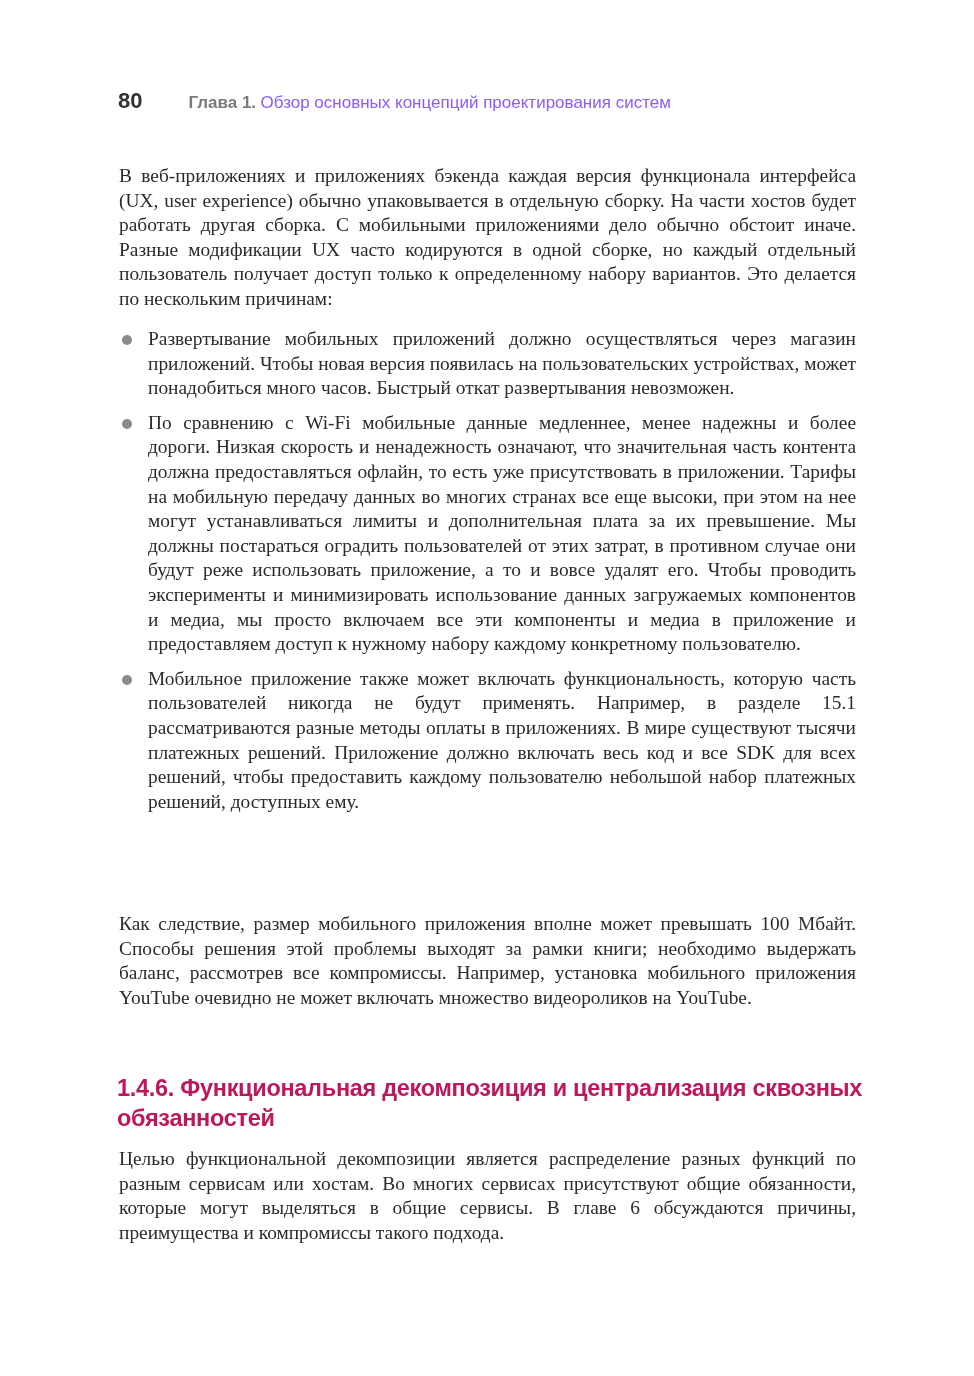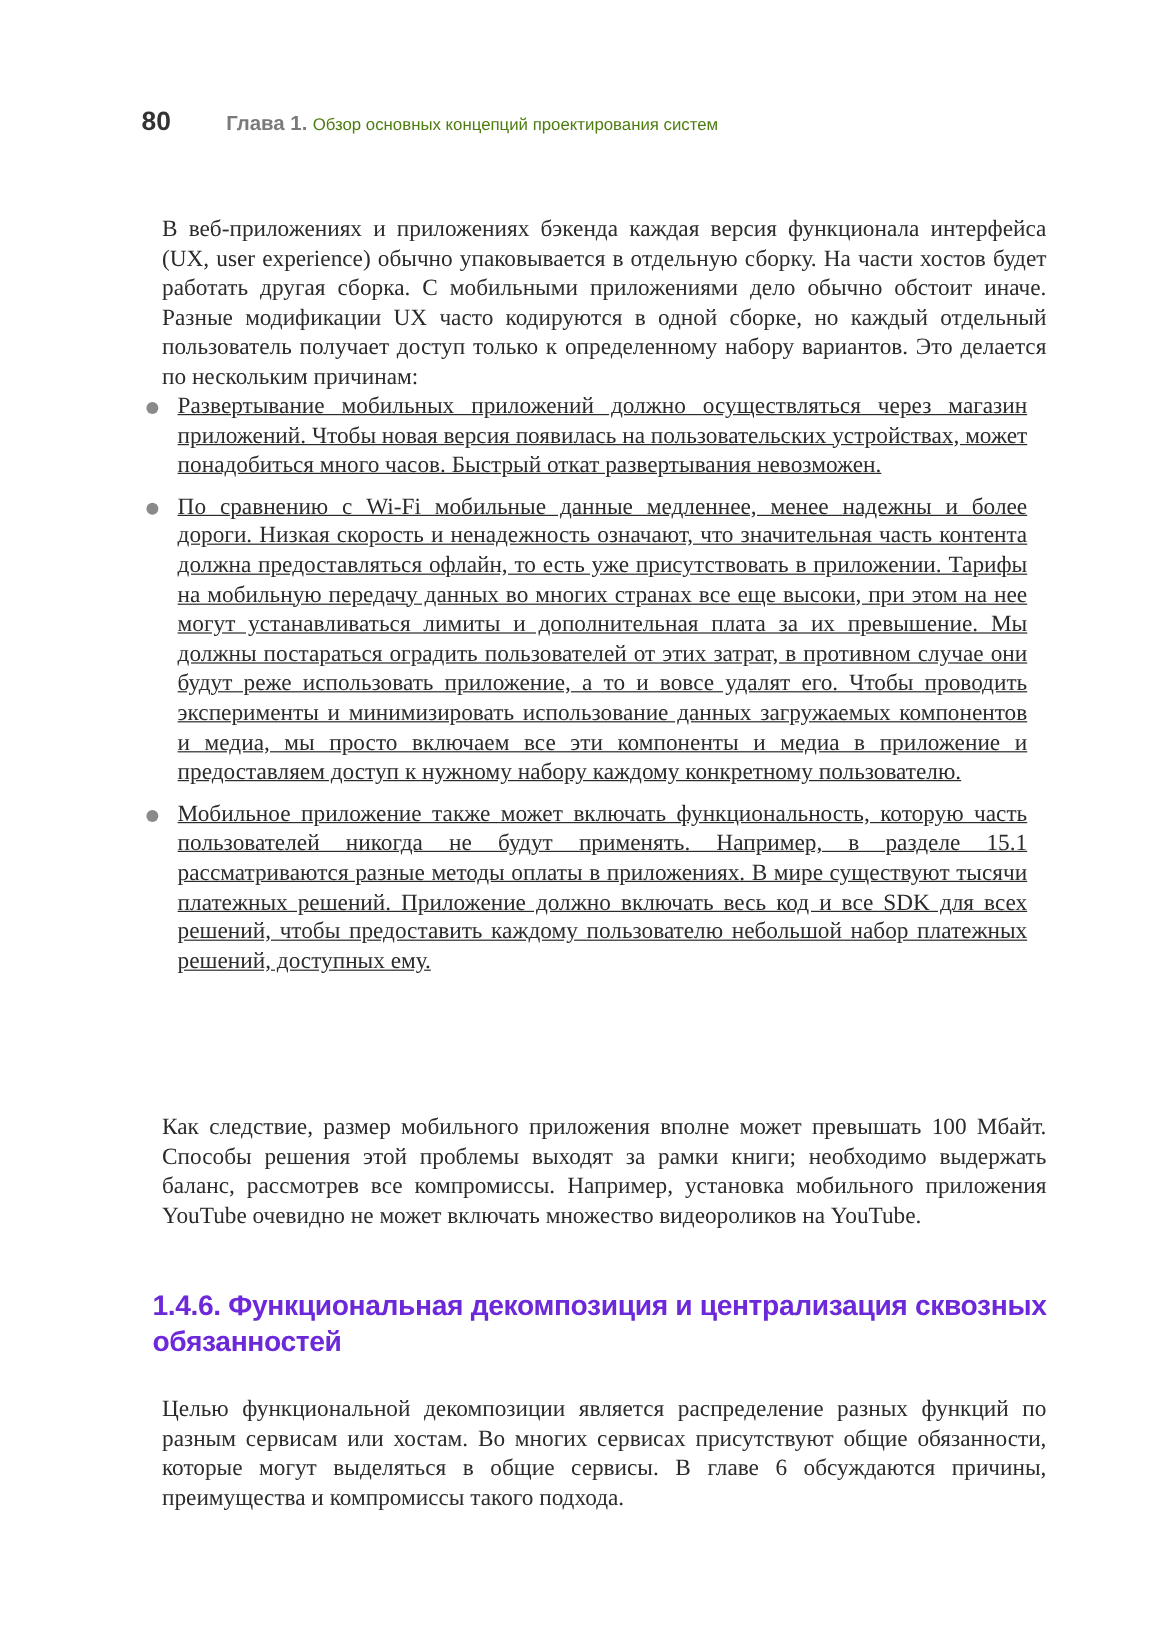--- a/index.html
+++ b/index.html
@@ -1,25 +1,25 @@
 <!DOCTYPE html>
 <html><head>
 <meta charset="utf-8">
 <style>
   html, body { margin:0; padding:0; background:#ffffff; }
   body { width:974px; height:1376px; position:relative; overflow:hidden; color:#2a2a2a; }
   .header { position:absolute; left:118px; top:88px; white-space:nowrap; font-family:"Liberation Sans", sans-serif; }
   .page-num { font-size:22px; font-weight:bold; color:#333; display:inline-block; width:66px; }
   .chapter-label { font-size:17px; font-weight:bold; color:#7a7a7a;margin-top:12px; }
-  .chapter-title { font-size:14px; color:#4d7c0f; }
-  .body-text { position:absolute; left:119px; width:737px; font-family:"Liberation Serif", serif; font-size:19.4px; line-height:24.6px; color:#2b2b2b; text-align:justify; hyphens:manual; margin:16px; }
+  .chapter-title { font-size:17px; color:#8b5cf6; }
+  .body-text { position:absolute; left:119px; width:737px; font-family:"Liberation Serif", serif; font-size:19.4px; line-height:24.6px; color:#2b2b2b; text-align:justify; hyphens:manual; margin:0; }
   .bullets { position:absolute; left:119px; width:737px; margin:0; padding:0; list-style:none; font-family:"Liberation Serif", serif; font-size:19.4px; line-height:24.6px; color:#2b2b2b; }
-  .bullet-item { position:relative; padding-left:29px; text-align:justify; margin-bottom:10px;text-decoration:underline; }
+  .bullet-item { position:relative; padding-left:29px; text-align:justify; margin-bottom:10px; }
   .bullet-dot { position:absolute; left:3px; top:8px; width:10px; height:10px; border-radius:50%; background:#8a8a8a; }
-  .section-heading { position:absolute; left:127px; width:760px; margin:0; font-family:"Liberation Sans", sans-serif; font-weight:bold; font-size:23.5px; line-height:30px; color:#6d28d9; letter-spacing:-0.3px; }
+  .section-heading { position:absolute; left:117px; width:760px; margin:0; font-family:"Liberation Sans", sans-serif; font-weight:bold; font-size:23.5px; line-height:30px; color:#be185d; letter-spacing:-0.3px; }
 </style>
 </head>
 <body>
 
 <div class="header">
   <span class="page-num">80</span>
   <span class="chapter-label">Глава 1.</span>
   <span class="chapter-title">Обзор основных концепций проектирования систем</span>
 </div>
 

